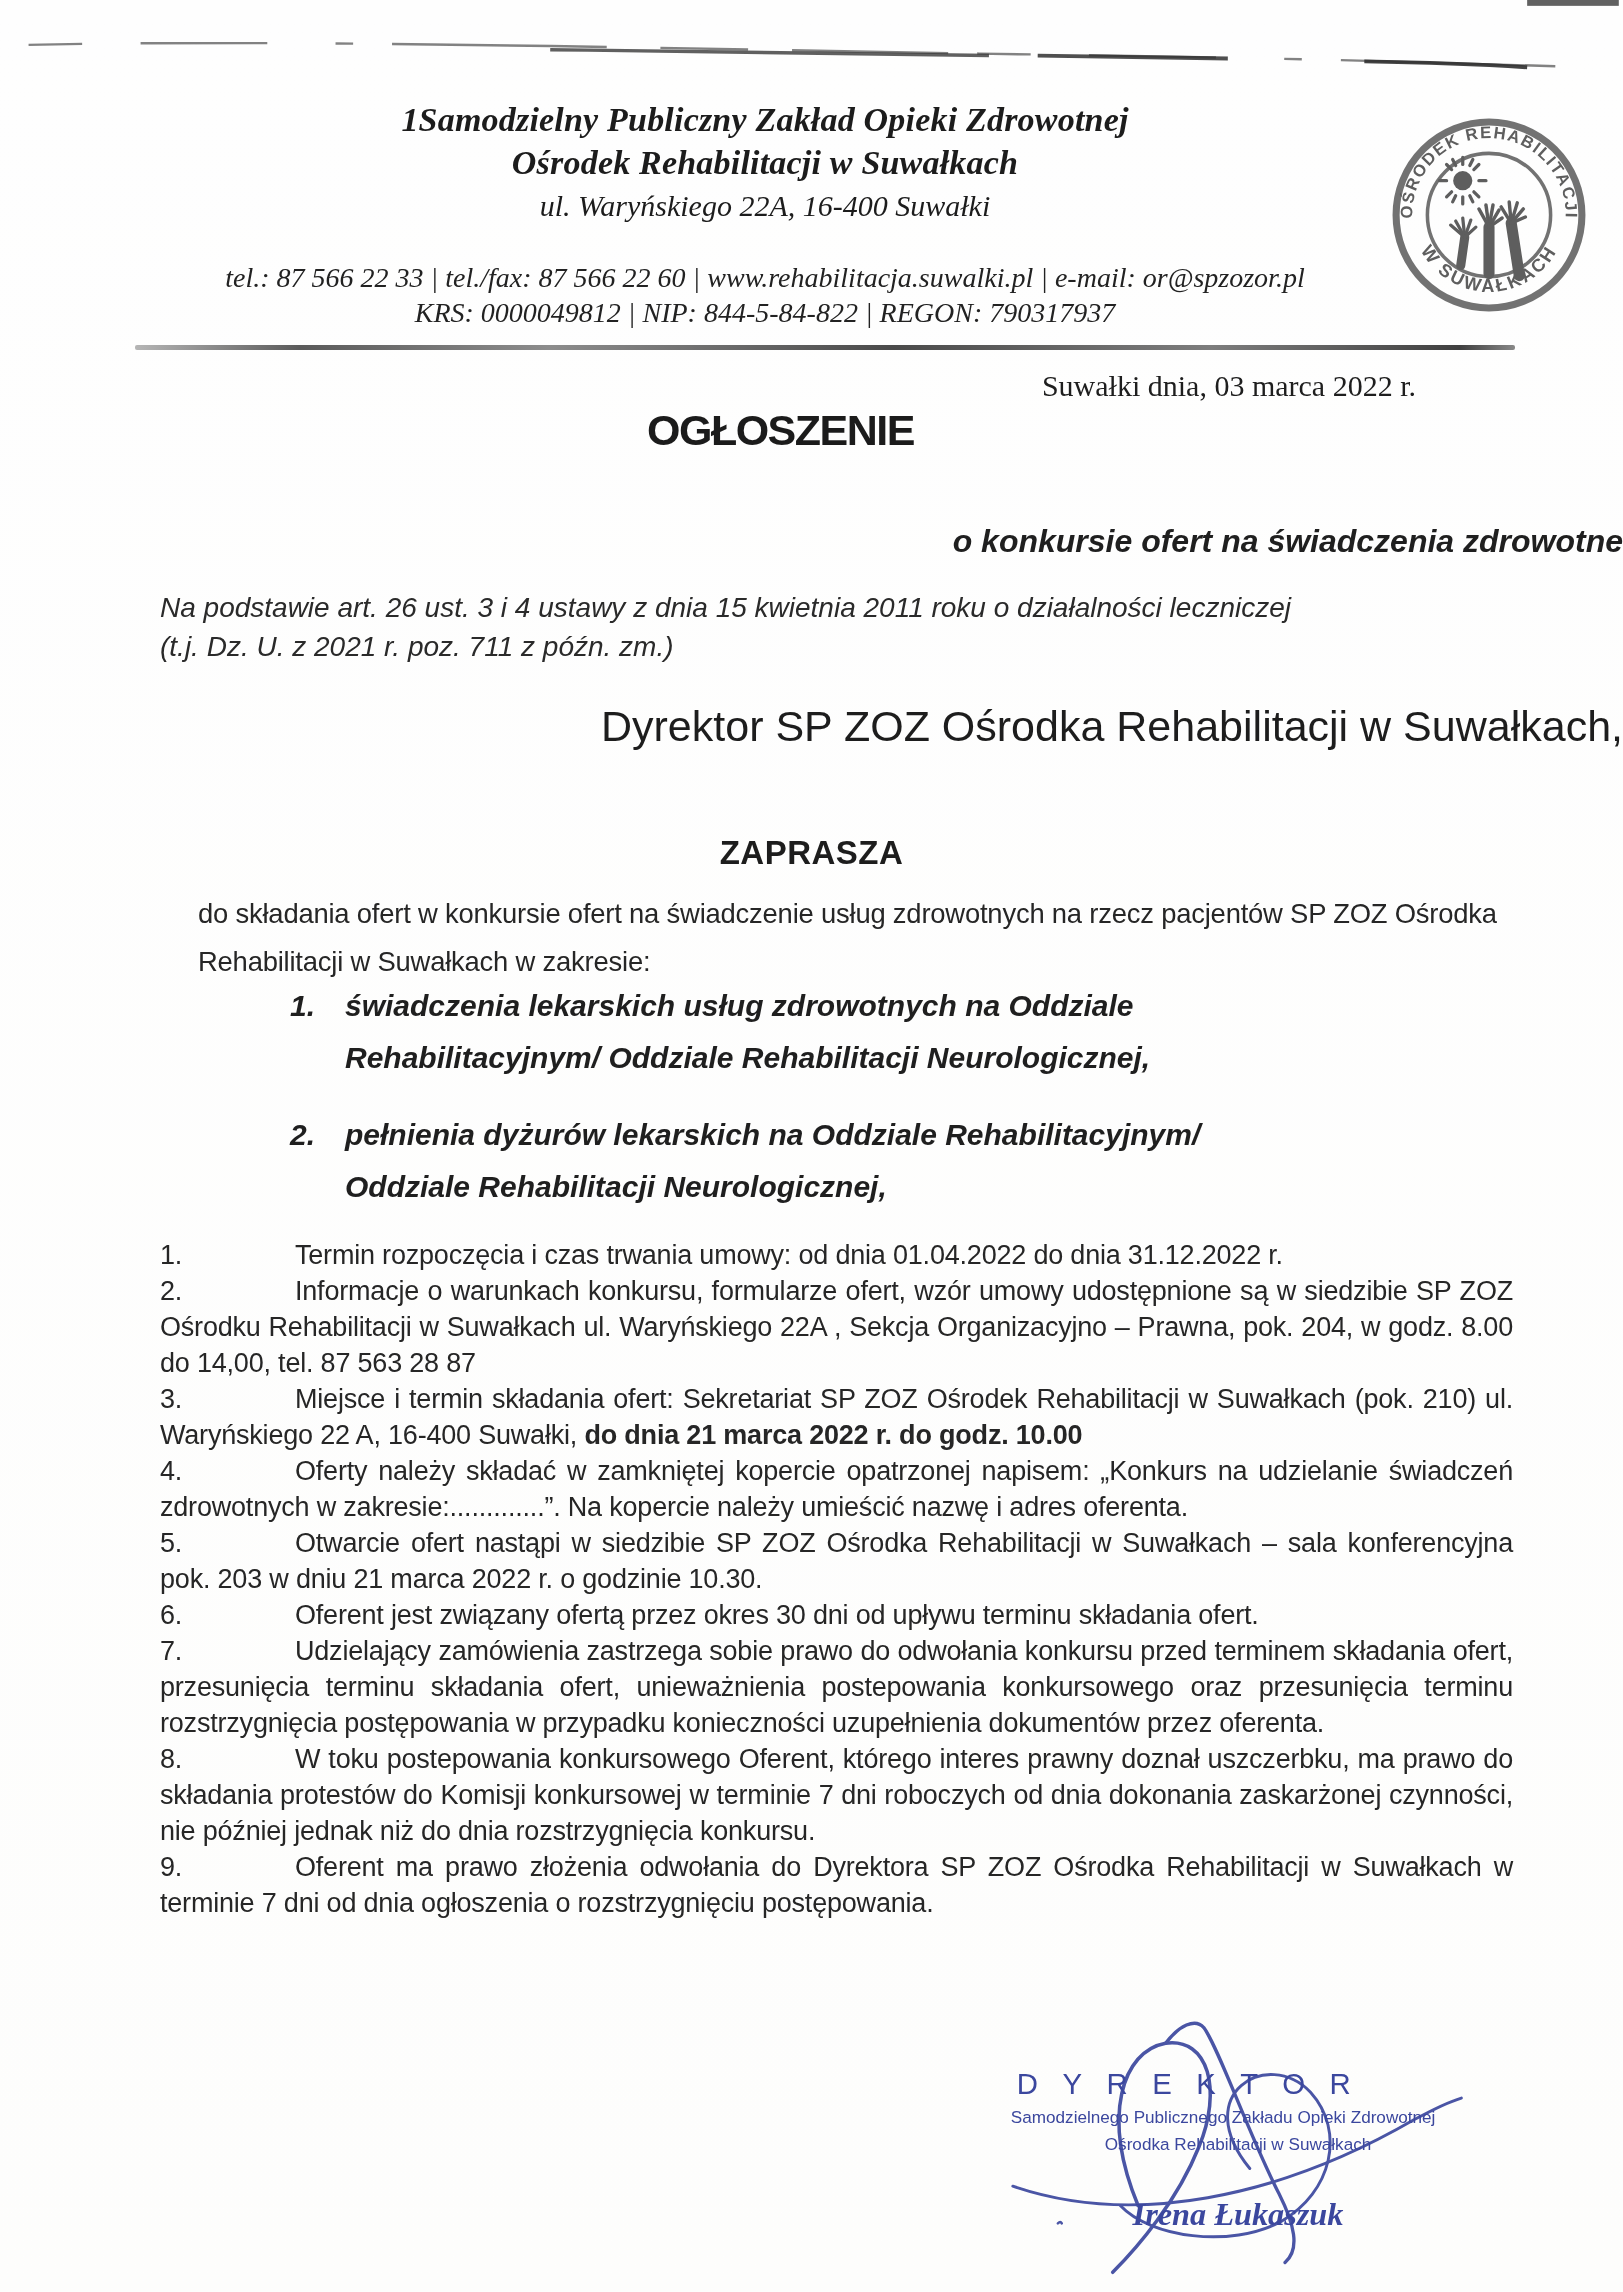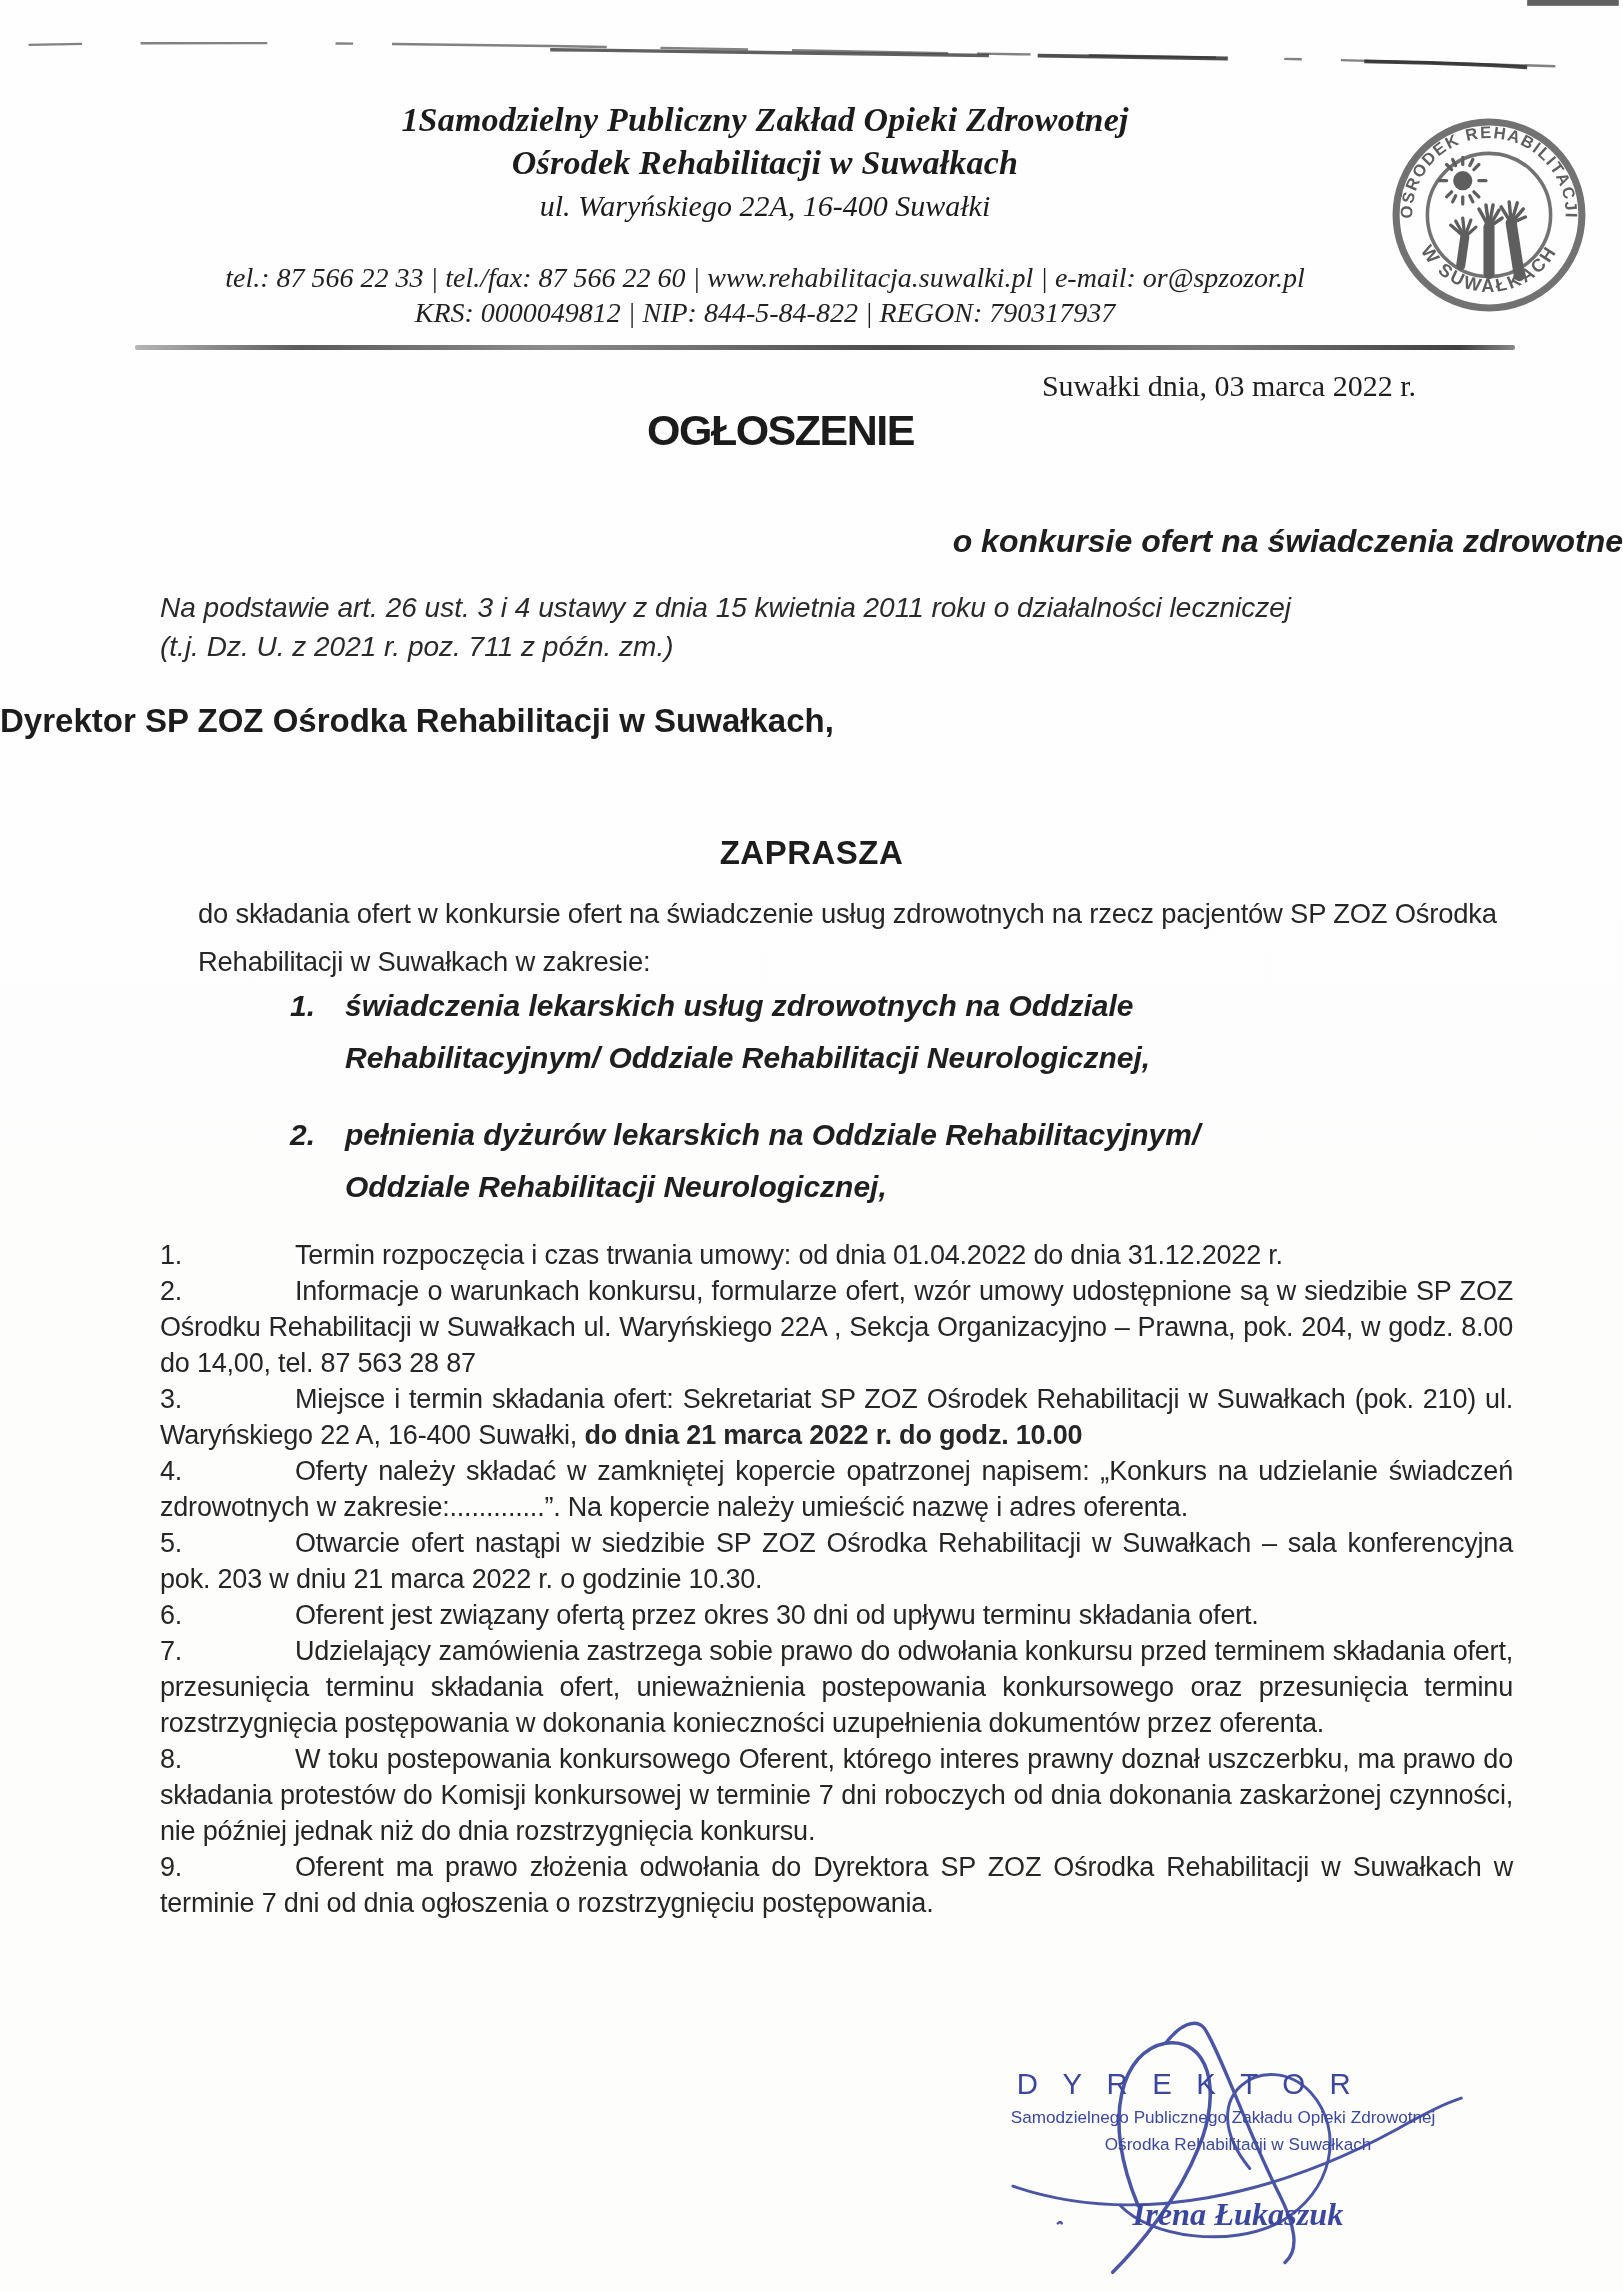--- a/index.html
+++ b/index.html
@@ -55,21 +55,21 @@
     font-size:32px; font-weight:bold; font-style:italic; color:#1f1f1f;
   }
 
   .legal {
     position:absolute; left:160px; top:588px; width:1392px;
     font-size:28px; font-style:italic; line-height:39px; color:#2a2a2a;
   }
 
   .director-line {
     position:absolute; left:0; top:702px; width:1623px;
-    text-align:left; font-size:33px; font-weight:bold; color:#1d1d1d;
+    text-align:right; font-size:43px; font-weight:normal; color:#1d1d1d;
   }
   .invites-line {
     position:absolute; left:0; top:834px; width:1623px;
     text-align:center; font-size:33px; font-weight:bold; color:#1d1d1d; letter-spacing:0.5px;
   }
 
   .intro {
     position:absolute; left:160px; top:890px; width:1355px;
     font-size:27.4px; line-height:48px; color:#262626; letter-spacing:-0.2px;margin-left:38px;
   }
@@ -207,21 +207,21 @@
       </div>
     </div>
 
   <div class="paragraphs">
       <p class="body-par"><span class="par-num">1.</span><span>Termin rozpoczęcia i czas trwania umowy: od dnia 01.04.2022 do dnia 31.12.2022 r.</span></p>
       <p class="body-par"><span class="par-num">2.</span><span>Informacje o warunkach konkursu, formularze ofert, wzór umowy udostępnione są w siedzibie SP ZOZ Ośrodku Rehabilitacji w Suwałkach ul. Waryńskiego 22A , Sekcja Organizacyjno – Prawna, pok. 204, w godz. 8.00 do 14,00, tel. 87 563 28 87</span></p>
       <p class="body-par"><span class="par-num">3.</span><span>Miejsce i termin składania ofert: Sekretariat SP ZOZ Ośrodek Rehabilitacji w Suwałkach (pok. 210) ul. Waryńskiego 22 A, 16-400 Suwałki,  </span><span class="seg-bold">do dnia 21 marca 2022 r. do godz. 10.00</span></p>
       <p class="body-par"><span class="par-num">4.</span><span>Oferty należy składać w zamkniętej kopercie opatrzonej napisem: „Konkurs na udzielanie świadczeń zdrowotnych w zakresie:.............”. Na kopercie należy umieścić nazwę i adres oferenta.</span></p>
       <p class="body-par"><span class="par-num">5.</span><span>Otwarcie ofert nastąpi w siedzibie SP ZOZ Ośrodka Rehabilitacji w Suwałkach – sala konferencyjna pok. 203 w dniu 21 marca  2022 r. o godzinie 10.30.</span></p>
       <p class="body-par"><span class="par-num">6.</span><span>Oferent jest związany ofertą przez okres 30 dni od upływu terminu składania ofert.</span></p>
-      <p class="body-par"><span class="par-num">7.</span><span>Udzielający zamówienia zastrzega sobie prawo do odwołania konkursu przed terminem składania ofert, przesunięcia terminu składania ofert, unieważnienia postepowania  konkursowego oraz przesunięcia terminu rozstrzygnięcia postępowania w dokonania konieczności uzupełnienia dokumentów przez oferenta.</span></p>
+      <p class="body-par"><span class="par-num">7.</span><span>Udzielający zamówienia zastrzega sobie prawo do odwołania konkursu przed terminem składania ofert, przesunięcia terminu składania ofert, unieważnienia postepowania  konkursowego oraz przesunięcia terminu rozstrzygnięcia postępowania w przypadku konieczności uzupełnienia dokumentów przez oferenta.</span></p>
       <p class="body-par"><span class="par-num">8.</span><span>W toku postepowania konkursowego Oferent, którego interes prawny doznał uszczerbku, ma prawo do składania protestów do Komisji konkursowej w terminie 7 dni roboczych od dnia dokonania zaskarżonej czynności, nie później jednak niż do dnia rozstrzygnięcia konkursu.</span></p>
       <p class="body-par"><span class="par-num">9.</span><span>Oferent ma prawo złożenia odwołania do Dyrektora SP ZOZ Ośrodka Rehabilitacji w Suwałkach w terminie 7 dni od dnia ogłoszenia o rozstrzygnięciu postępowania.</span></p>
     </div>
 
   <svg class="signature" width="568" height="294" viewBox="0 0 580 300">
     <g fill="none" stroke="#3b479e" stroke-linecap="round" opacity="0.92">
       <path d="M186 210 C 148 118, 170 52, 214 44 C 258 38, 272 92, 248 150 C 226 205, 186 252, 160 278" stroke-width="3.6"></path>
       <path d="M214 44 C 228 26, 244 18, 253 28 C 268 48, 300 140, 330 198 C 345 228, 352 254, 336 268" stroke-width="3.4"></path>
       <path d="M300 172 C 238 96, 318 48, 362 94 C 398 134, 384 196, 332 226 C 280 254, 198 242, 168 210" stroke-width="3"></path>
       <path d="M58 190 C 180 232, 330 202, 468 122 C 492 109, 506 103, 516 100" stroke-width="3"></path>

